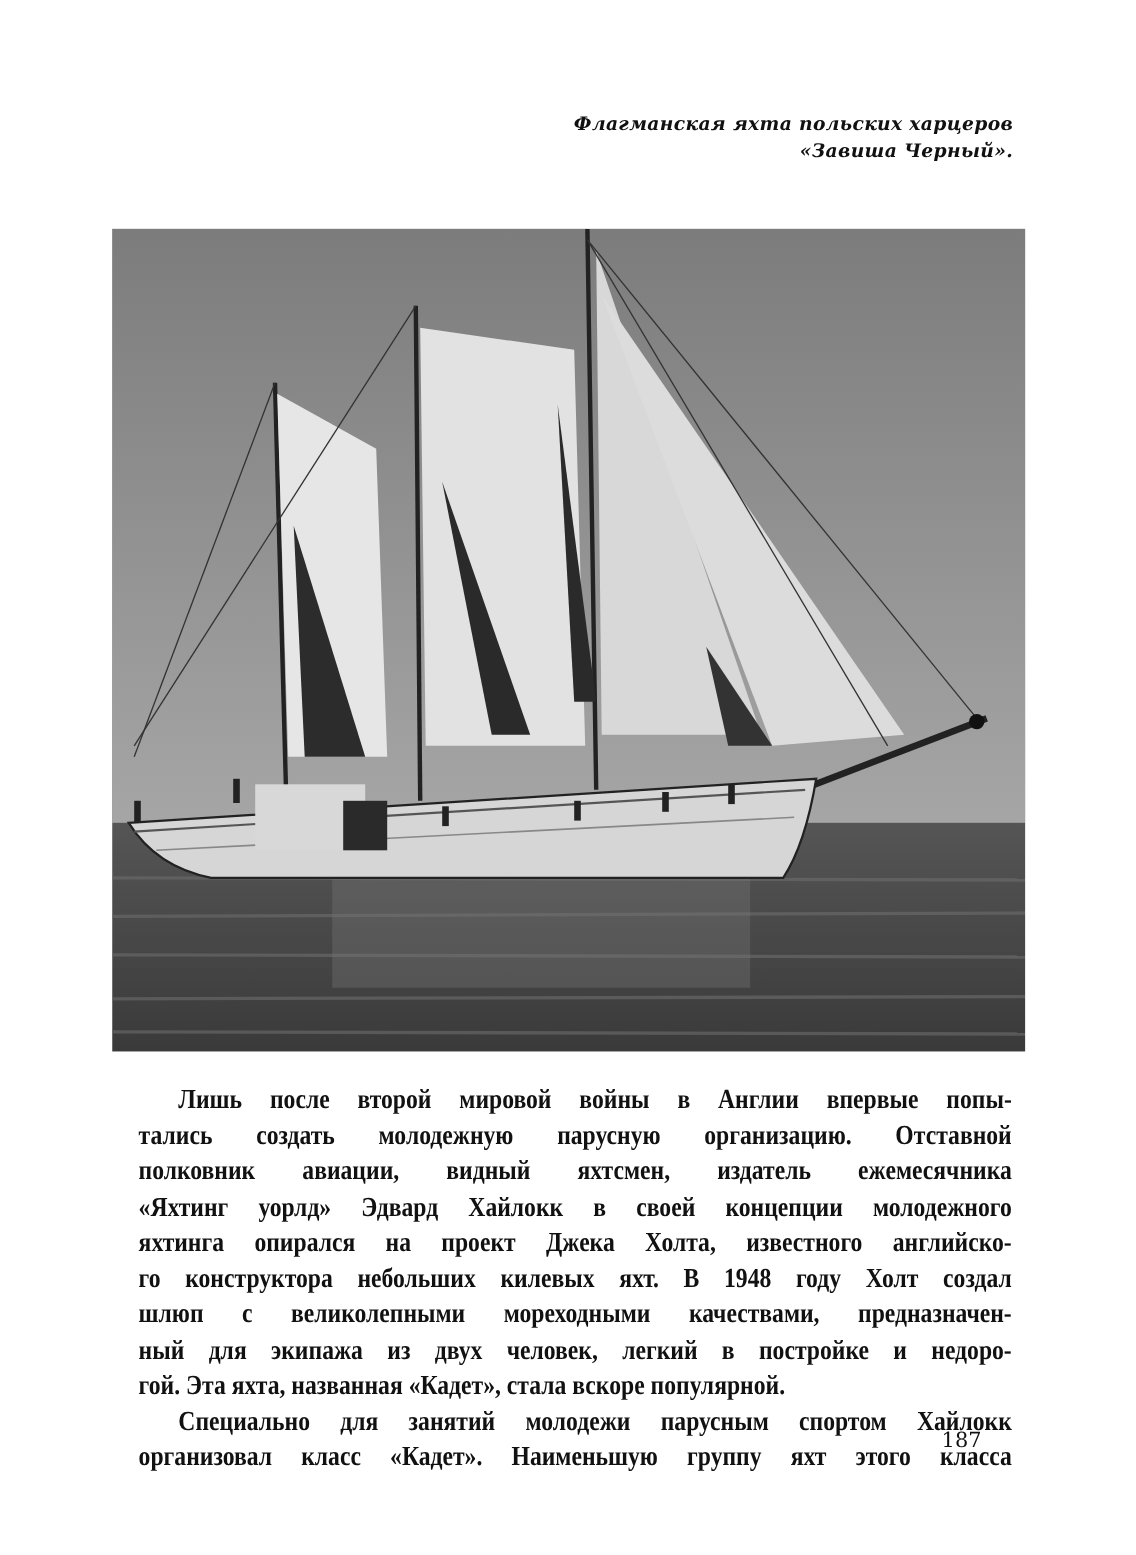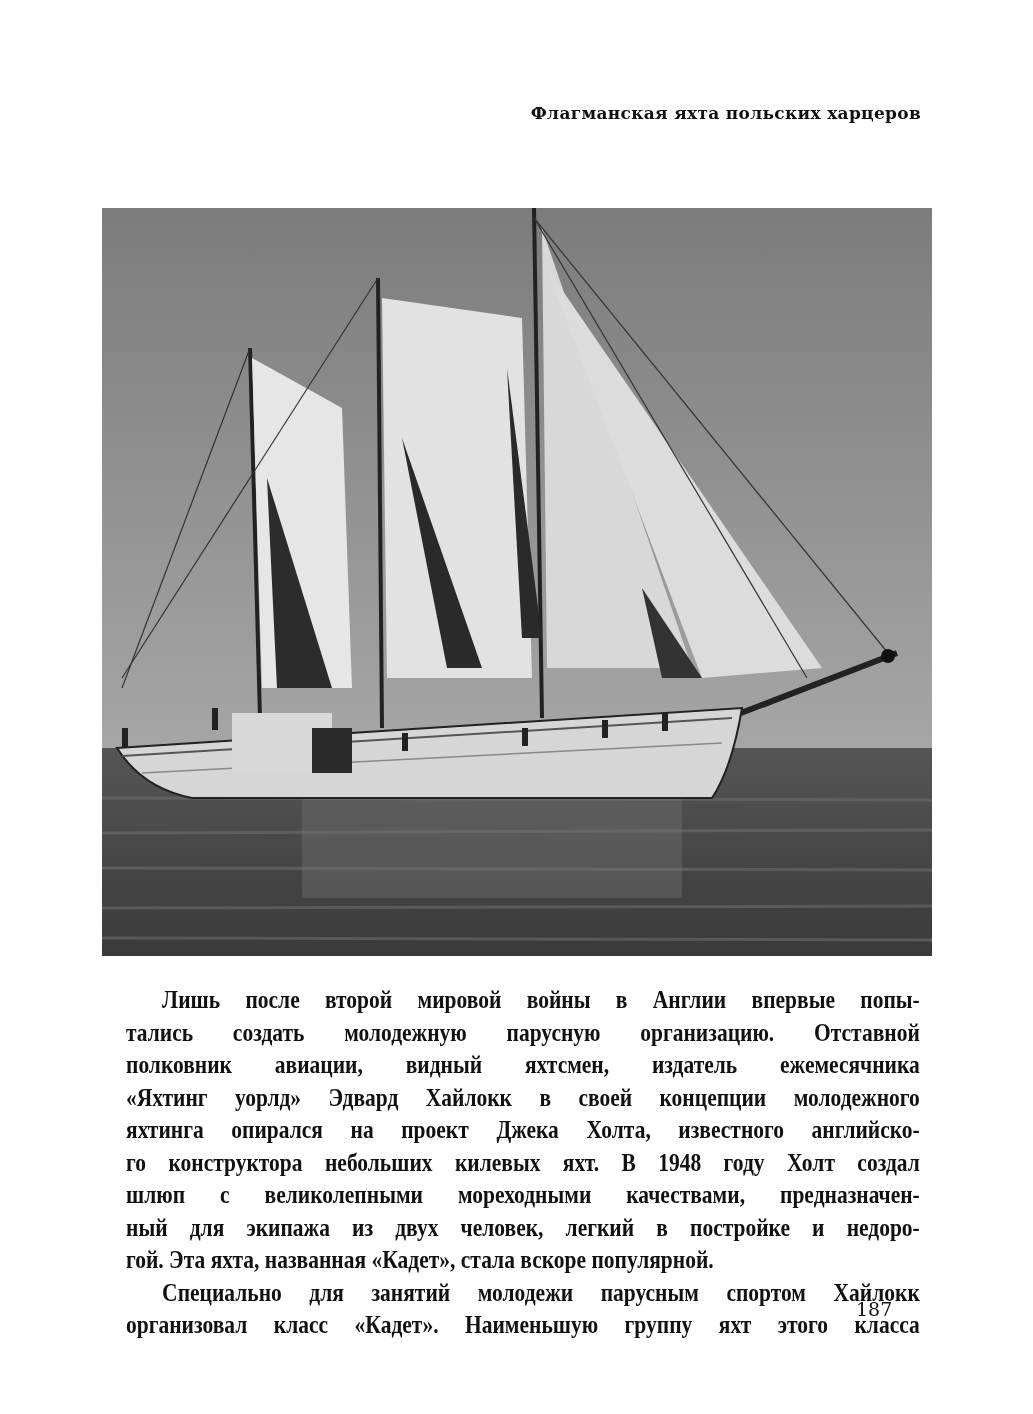--- a/index.html
+++ b/index.html
@@ -1,38 +1,39 @@
 <!DOCTYPE html>
 <html><head>
   <meta charset="utf-8">
   <style>
     html, body { margin: 0; padding: 0; background: #ffffff; }
     body { width: 1033px; height: 1414px; position: relative; overflow: hidden;
            font-family: "DejaVu Serif", "Liberation Serif", serif; color: #111; }
     .caption { position: absolute; right: 112px; top: 101px; text-align: right;
                font-family: "DejaVu Serif", serif; font-weight: bold; font-size: 17px;
-               line-height: 25px; letter-spacing: 0.3px; }
+               line-height: 25px; letter-spacing: 0.3px; font-style: italic; }
     .photo { position: absolute; left: 102px; top: 208px; width: 830px; height: 748px;
              background: #8a8a8a; overflow: hidden; }
     .photo svg { display: block; }
     .body-text { position: absolute; left: 126px; top: 984px; width: 794px;
                  font-family: "Liberation Serif", "DejaVu Serif", serif; font-size: 25px;
                  line-height: 32.5px; text-align: justify; font-weight: bold;
                  transform: scaleX(0.86); transform-origin: left top; width: 923px; }
     .line { display: block; text-align: justify; text-align-last: justify; white-space: nowrap; }
     .line.last { text-align-last: left; }
     .line.indent { padding-left: 42px; }
     .page-number { position: absolute; left: 856px; top: 1298px; font-family: "DejaVu Serif", serif;
                    font-weight: normal; font-size: 19px; }
   </style>
 </head>
 <body>
 
 <div class="caption">
   <div>Флагманская яхта польских харцеров</div>
+  <div>«Завиша Черный».</div>
 </div>
 
 <div class="photo">
   <svg width="830" height="748" viewBox="0 0 830 748" xmlns="http://www.w3.org/2000/svg">
     <defs>
       <linearGradient id="sky" x1="0" y1="0" x2="0" y2="1">
         <stop offset="0" stop-color="#7c7c7c"></stop>
         <stop offset="1" stop-color="#a6a6a6"></stop>
       </linearGradient>
       <linearGradient id="sea" x1="0" y1="0" x2="0" y2="1">

